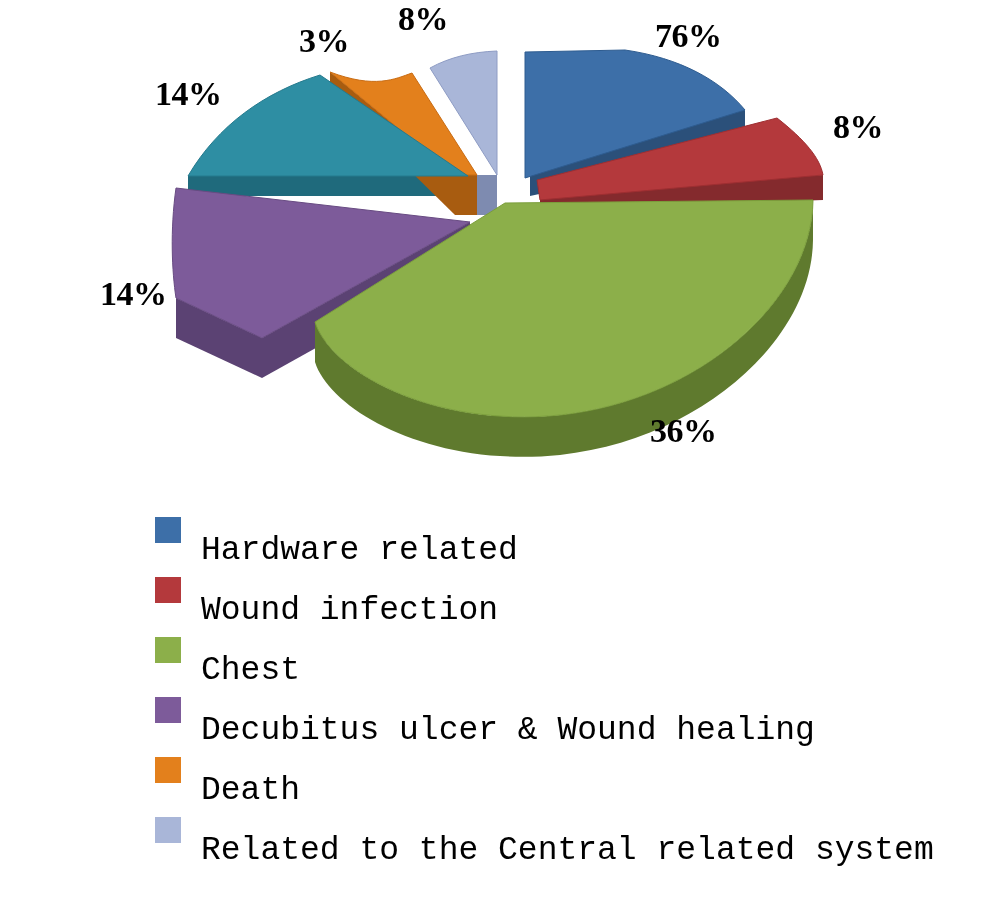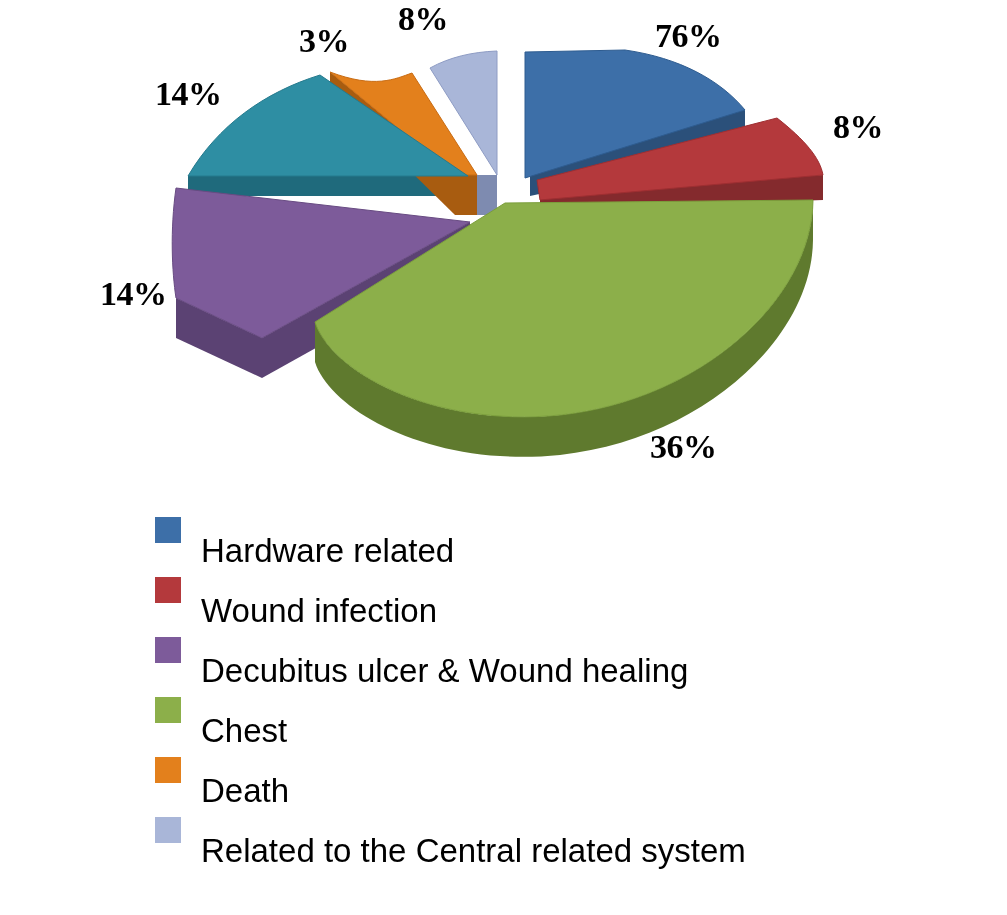--- a/index.html
+++ b/index.html
@@ -51,21 +51,21 @@
     align-items: center;
     height: 60px;
   }
   .legend-swatch {
     width: 26px;
     height: 26px;
     flex: 0 0 26px;
     margin-right: 20px;
   }
   .legend-label {
-    font-family: Liberation Sans, sans-serif;
+    font-family: Liberation Mono, monospace;
     font-size: 33px;
     color: #000;
     white-space: nowrap;
     line-height: 1;
     margin-top: 40px;
   }
 </style>
 </head>
 <body>
 
@@ -103,47 +103,47 @@
       <path d="M 477 175 L 412 73 C 395 79, 375 89, 330 72 L 455 175 Z" fill="#E3801C" stroke="#C96C13" stroke-width="1"></path>
 
       <path d="M 468 176 L 320 75 C 265 92, 218 125, 188 176 Z" fill="#2E8EA3" stroke="#257A8D" stroke-width="1"></path>
 
       <path d="M 470 222 L 176 188 C 170 230, 172 272, 176 298 L 262 338 Z" fill="#7D5B9A" stroke="#684B82" stroke-width="1"></path>
 
     </svg>
 
     <div class="slice-label" style="left:655px; top:17px;">76%</div>
     <div class="slice-label" style="left:833px; top:108px;">8%</div>
-    <div class="slice-label" style="left:650px; top:428px;">36%</div>
+    <div class="slice-label" style="left:650px; top:412px;">36%</div>
     <div class="slice-label" style="left:100px; top:275px;">14%</div>
     <div class="slice-label" style="left:155px; top:75px;">14%</div>
     <div class="slice-label" style="left:299px; top:22px;">3%</div>
     <div class="slice-label" style="left:398px; top:0px;">8%</div>
   </div>
 
   <div class="legend">
 
     <div class="legend-row">
       <span class="legend-swatch" style="background:#3D6FA8;"></span>
       <span class="legend-label">Hardware related</span>
     </div>
 
     <div class="legend-row">
       <span class="legend-swatch" style="background:#B4393C;"></span>
       <span class="legend-label">Wound infection</span>
     </div>
 
     <div class="legend-row">
-      <span class="legend-swatch" style="background:#7D5B9A;"></span>
-      <span class="legend-label">Decubitus ulcer &amp; Wound healing</span>
+      <span class="legend-swatch" style="background:#8CAF4A;"></span>
+      <span class="legend-label">Chest</span>
     </div>
 
     <div class="legend-row">
-      <span class="legend-swatch" style="background:#8CAF4A;"></span>
-      <span class="legend-label">Chest</span>
+      <span class="legend-swatch" style="background:#7D5B9A;"></span>
+      <span class="legend-label">Decubitus ulcer &amp; Wound healing</span>
     </div>
 
 
     <div class="legend-row">
       <span class="legend-swatch" style="background:#E3801C;"></span>
       <span class="legend-label">Death</span>
     </div>
 
     <div class="legend-row">
       <span class="legend-swatch" style="background:#A9B6D8;"></span>

